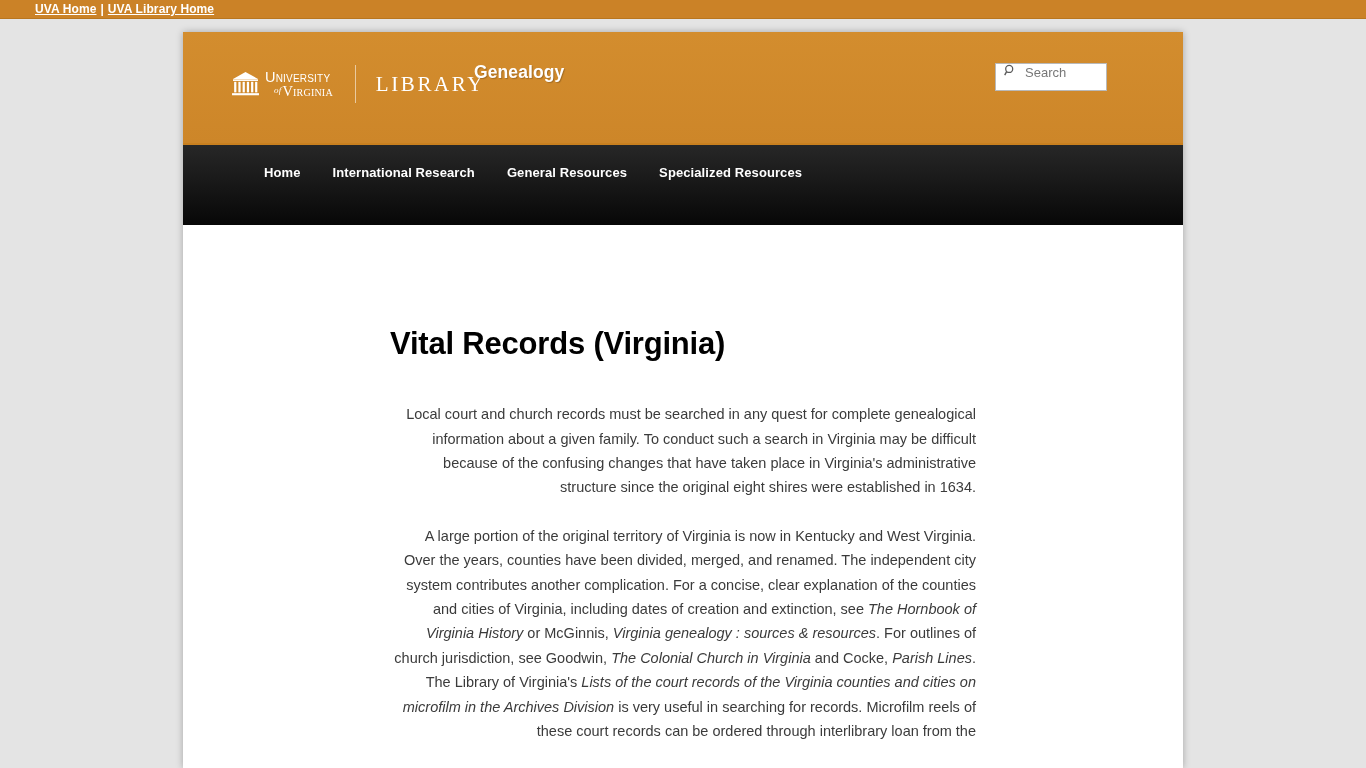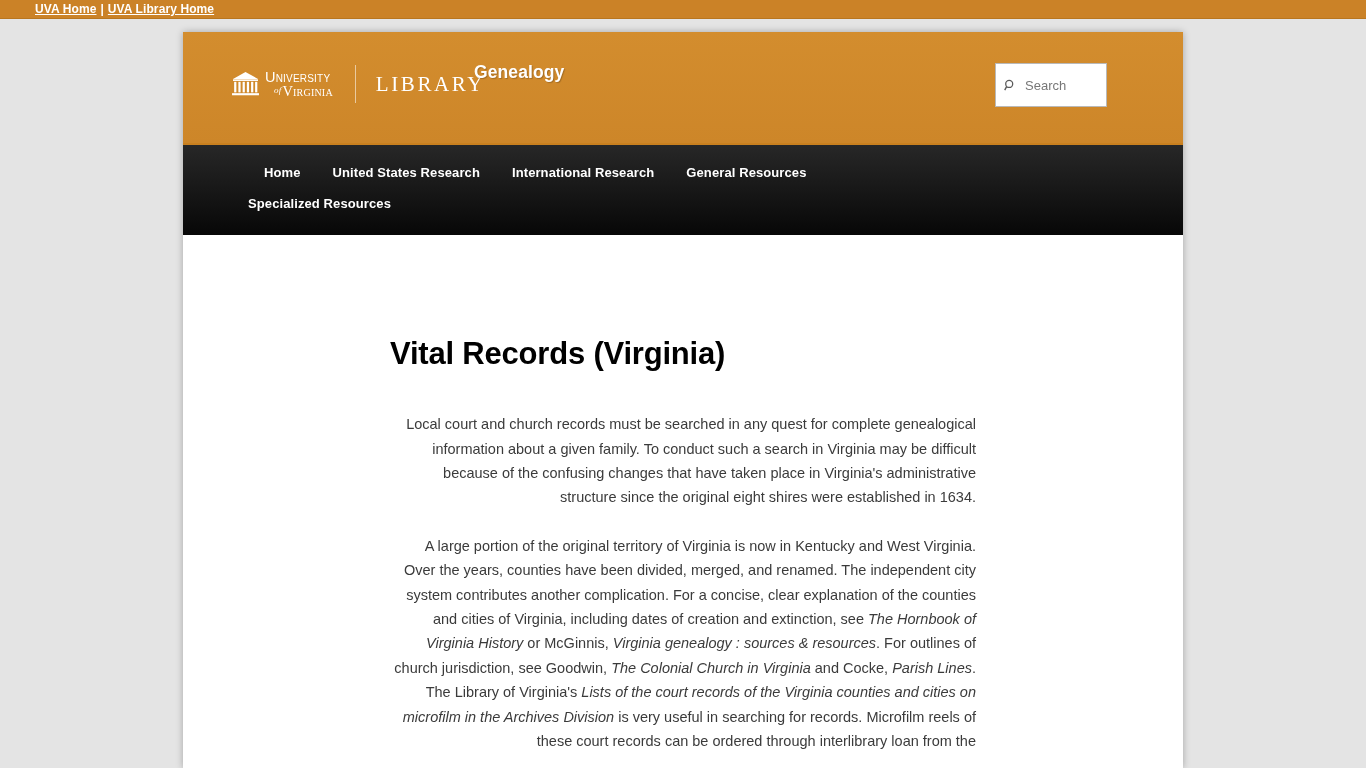--- a/index.html
+++ b/index.html
@@ -115,25 +115,25 @@
     text-shadow: 1px 1px 1px rgba(0,0,0,.22);
     letter-spacing: .1px;
   }
 
   
   .search-wrap {
     position: absolute;
     right: 76px;
     top: 31px;
     width: 112px;
-    height: 44px;
+    height: 28px;
     background: #fff;
     border: 1px solid #b9b9b9;
     display: flex;
-    align-items: center;
+    align-items: flex-start;
     padding-left: 8px;
   }
   .search-icon { width: 13px; height: 13px; flex: 0 0 13px; }
   .search-input {
     border: 0;
     outline: 0;
     margin-left: 6px;
     width: 78px;
     font-family: "Liberation Sans", sans-serif;
     font-size: 13px;
@@ -238,21 +238,20 @@
         <circle cx="6.4" cy="6.1" r="4.3" fill="none" stroke="#5b5b5b" stroke-width="1.6"></circle>
         <line x1="3.2" y1="9.4" x2="0.9" y2="13.6" stroke="#5b5b5b" stroke-width="1.7"></line>
       </svg>
       <input class="search-input" type="text" placeholder="Search" style="">
     </div>
   </div>
 
   <nav class="nav">
     <ul class="nav-list">
       <li><a href="#">Home</a></li>
-      <li><a href="#">United States Research</a></li>
       <li><a href="#">International Research</a></li>
       <li><a href="#">General Resources</a></li>
       <li><a href="#">Specialized Resources</a></li>
     </ul>
   </nav>
 
   <div class="main">
     <div class="content">
 
       <h1 class="page-title">Vital Records (Virginia)</h1>

